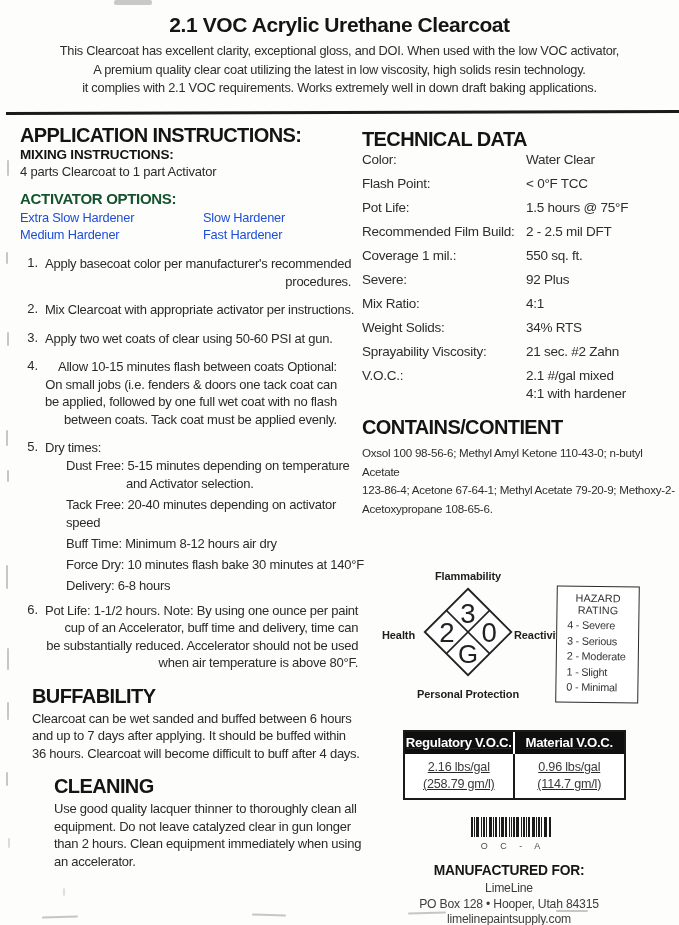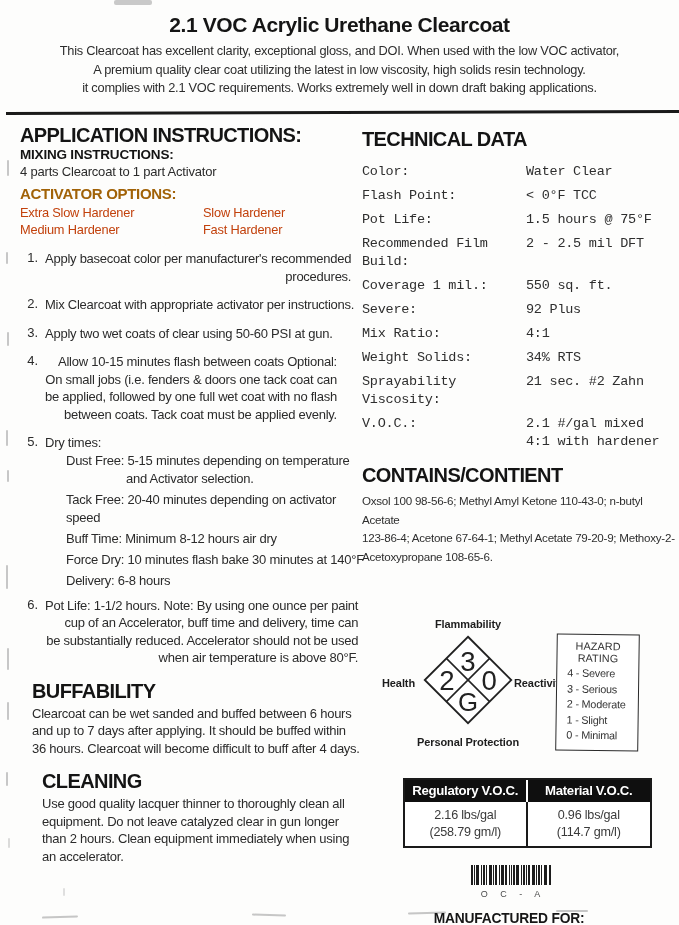--- a/index.html
+++ b/index.html
@@ -15,64 +15,64 @@
   .title { font-size:21px; font-weight:bold; color:#151515; letter-spacing:-0.4px; }
   .desc { margin-top:5px; font-size:12.8px; line-height:18.5px; color:#2d2d2d; letter-spacing:-0.25px; }
   .rule { position:absolute; left:6px; top:111px; width:673px; height:3px; background:#1a1a1a; transform:rotate(-0.15deg); }
 
   
   .col-left  { position:absolute; left:20px;  top:124px; width:352px; }
   .col-right { position:absolute; left:362px; top:128px; width:316px; }
 
   h1.sec { font-size:20px; font-weight:bold; color:#141414; letter-spacing:-0.6px; }
   h2.sub-sec { font-size:13.5px; font-weight:bold; color:#141414; letter-spacing:-0.2px; }
-  h2.act-sec { font-size:15px; font-weight:bold; color:#a16207; letter-spacing:-0.3px; margin-top:6px; }
+  h2.act-sec { font-size:15px; font-weight:bold; color:#14532d; letter-spacing:-0.3px; margin-top:11px; }
 
   .body-txt { font-size:13px; line-height:17.5px; letter-spacing:-0.25px; color:#2b2b2b; white-space:pre-line; }
   .mix-text { font-size:13px; letter-spacing:-0.2px; margin-top:2px; color:#2b2b2b; }
 
   .act-grid { display:grid; grid-template-columns:183px auto; margin-top:3px; row-gap:2px; }
-  .act-grid div { font-size:12.8px; letter-spacing:-0.2px; color:#c2410c; }
+  .act-grid div { font-size:12.8px; letter-spacing:-0.2px; color:#1d4ed8; }
 
   
   .steps { margin-top:13px; }
   .step { display:flex; margin-bottom:11px; }
   .step .num { width:18px; flex:none; font-size:13px; color:#2b2b2b; text-align:right; margin-right:7px; }
   .step .stext { font-size:13px; line-height:17.5px; letter-spacing:-0.25px; color:#2b2b2b; white-space:pre-line;text-align:right; }
   .dry-sub { margin:-4px 0 7px 46px; font-size:13px; line-height:18px; letter-spacing:-0.25px; color:#2b2b2b; }
   .dry-sub.cont { margin-left:106px; margin-top:-7px; }
   .steps .dry-block { margin-bottom:4px; }
 
   .ind1 { margin-left:12px; }
-  .ind2 { margin-left:22px; }
+  .ind2 { margin-left:34px; }
   .buff-h, .clean-h { margin-top:13px; margin-bottom:2px; }
 
   
-  .tech-rows { margin-top:12px;font-family:Liberation Mono, monospace; }
+  .tech-rows { margin-top:0; }
   .trow { display:flex; margin-bottom:6px; }
   .tlabel { width:164px; flex:none; font-size:13.5px; letter-spacing:-0.25px; color:#2e2e2e; line-height:18px; }
   .tvalue { font-size:13.5px; letter-spacing:-0.25px; color:#2e2e2e; line-height:18px; }
 
   .contains-h { margin-top:13px; }
   .contains-txt { margin-top:5px; font-size:11.6px; line-height:18.5px; letter-spacing:-0.25px; color:#2e2e2e; white-space:pre-line; }
 
   
   .hazard-section { position:relative; height:150px; margin-top:54px; }
   .dlabel { position:absolute; font-size:11px; font-weight:bold; color:#1d1d1d; letter-spacing:-0.1px; }
   .dlabel.top { top:-2px; left:34px; width:144px; text-align:center; }
   .dlabel.left { top:57px; left:20px; }
   .dlabel.right { top:57px; left:152px; }
   .dlabel.bottom { top:116px; left:26px; width:160px; text-align:center; }
   .diamond-svg { position:absolute; top:14px; left:60px; }
   .hz-box { position:absolute; top:14px; left:194px; width:83px; border:1.5px solid #2a2a2a; padding:5px 3px 6px 3px; background:#fff; transform:rotate(0.8deg); }
   .hz-title { font-size:10.8px; color:#333; text-align:center; letter-spacing:0.1px; margin-bottom:2px; }
   .hz-entry { font-size:10.8px; color:#333; line-height:15.5px; text-align:left; padding-left:7px; letter-spacing:-0.2px; }
 
   
-  .voc-table { margin:8px 0 0 41px; width:249px; border:2px solid #1a1a1a; background:#fff; }
+  .voc-table { margin:8px 0 0 41px; width:223px; border:2px solid #1a1a1a; background:#fff;text-decoration:underline; }
   .voc-head { display:flex; }
   .voc-head .hcell { width:50%; background:#0f0f0f; color:#fff; font-weight:bold; font-size:13.2px; letter-spacing:-0.3px; text-align:center; padding:3px 0 4px 0; border-right:2px solid #fff; }
   .voc-head .hcell:last-child { border-right:none; }
   .voc-body { display:flex; }
   .voc-body .bcell { width:50%; font-size:12.6px; line-height:16.5px; color:#3a3a3a; text-align:center; padding:5px 0 6px 0; border-right:2px solid #1a1a1a; letter-spacing:-0.2px; }
   .voc-body .bcell:last-child { border-right:none; }
 
   
   .barcode-wrap { margin:17px 0 0 105px; width:88px; text-align:center; }
   .barcode-text { font-size:9px; letter-spacing:5px; color:#4a4a4a; margin-top:0px; padding-left:4px; }

